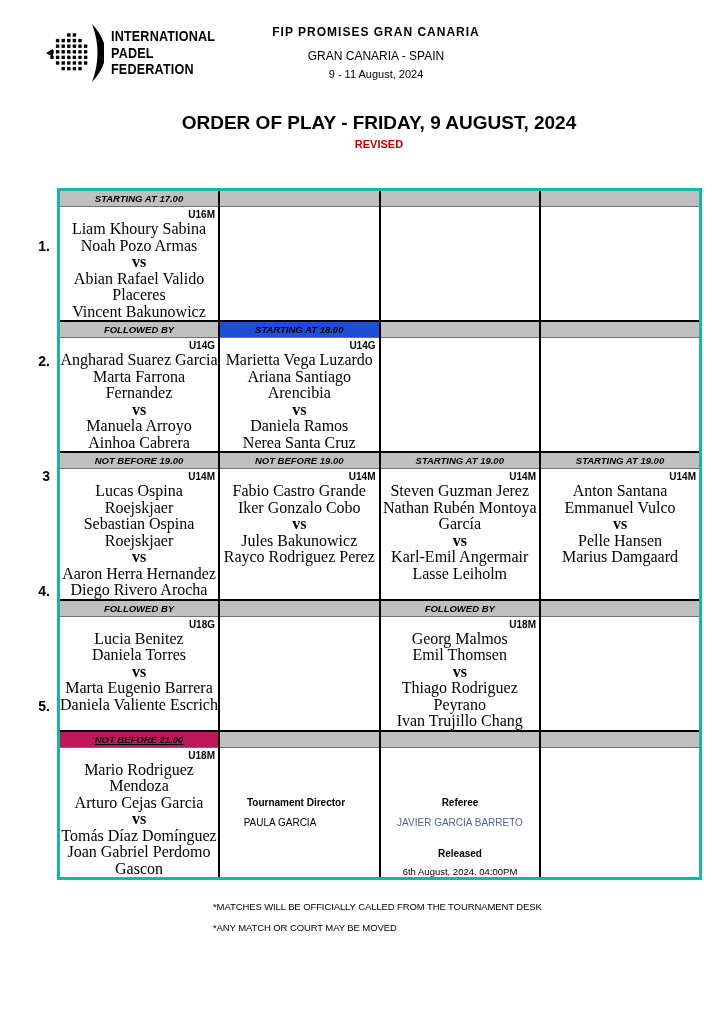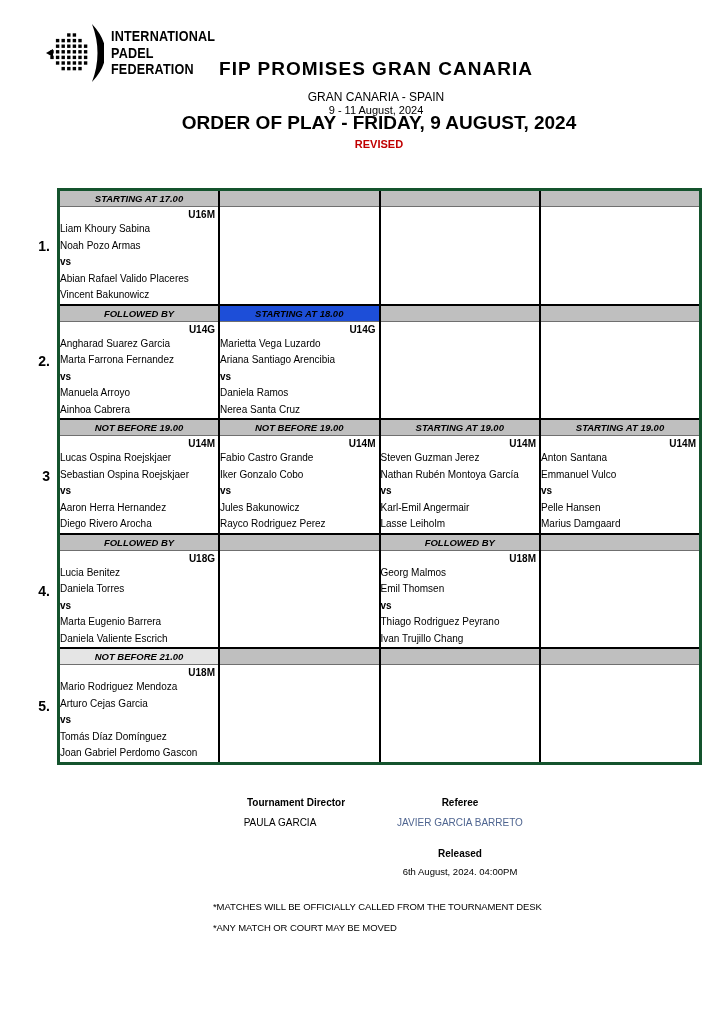--- a/index.html
+++ b/index.html
@@ -13,43 +13,43 @@
   .logo { position:absolute; left:46px; top:20px; display:flex; }
   .logo-icon { width:58px; height:66px; }
   .logo-text {
     margin-left:7px; margin-top:8px;
     font-weight:bold; font-size:15px; line-height:16.5px; letter-spacing:0.2px;
     transform:scaleX(0.84); transform-origin:left top; white-space:nowrap;
   }
 
   
   .event-head { position:absolute; left:100px; top:25px; width:552px; text-align:center; }
-  .event-title { font-weight:bold; font-size:19px; letter-spacing:1px;margin-top:33px; }
+  .event-title { font-weight:bold; font-size:12px; letter-spacing:1px; }
   .event-location { margin-top:10px; font-size:12px; }
-  .event-dates { font-size:11px; }
+  .event-dates { margin-top:5px; font-size:11px; }
 
   .oop-heading { position:absolute; left:55px; top:112px; width:648px; text-align:center;
     font-weight:bold; font-size:19px; }
   .revised { position:absolute; left:55px; top:138px; width:648px; text-align:center;
     font-weight:bold; font-size:11px; }
 
   
   .venues { position:absolute; left:57px; top:170px; width:645px; display:flex; }
   .venue { width:25%; text-align:center; font-weight:bold; font-style:italic; font-size:9.5px; }
 
   
   table.oop { position:absolute; left:57px; top:188px; width:645px;
-    border-collapse:collapse; table-layout:fixed; border:3px solid #14532d; }
+    border-collapse:collapse; table-layout:fixed; border:3px solid #14b8a6; }
   table.oop td { border-left:2px solid #000; padding:0; }
   table.oop td:first-child { border-left:none; }
   tr.session-row td { background:#bfbfbf; border-top:2px solid #000; border-bottom:1px solid #6f6f6f; height:15px; }
   .session-label { font-weight:bold; font-style:italic; font-size:9.5px; text-align:center; line-height:15px; }
   td.match-cell { height:97px; vertical-align:top; background:#fff; }
   .category { font-weight:bold; font-size:10px; text-align:right; padding:1px 3px 0 0; height:14px; line-height:13px; }
-  .player, .vs { font-size:10px; line-height:16.5px; }
+  .player, .vs { font-size:16px; text-align:center; line-height:16.5px;font-family:Liberation Serif, serif; }
   .vs { font-weight:bold; }
 
   .row-number { position:absolute; left:24px; width:26px; text-align:right;
     font-weight:bold; font-size:14px; }
 
   
   .td-label   { position:absolute; left:196px; top:797px; width:200px; text-align:center; font-weight:bold; font-size:10px; }
   .td-name    { position:absolute; left:180px; top:817px; width:200px; text-align:center; font-size:10px; }
   .ref-label  { position:absolute; left:360px; top:797px; width:200px; text-align:center; font-weight:bold; font-size:10px; }
   .ref-name   { position:absolute; left:360px; top:817px; width:200px; text-align:center; font-size:10px; }
@@ -262,21 +262,21 @@
             <div class="category">U18M</div>
             <div class="player">Georg Malmos</div>
             <div class="player">Emil Thomsen</div>
             <div class="vs">vs</div>
             <div class="player">Thiago Rodriguez Peyrano</div>
             <div class="player">Ivan Trujillo Chang</div>
           </td>
           <td class="match-cell"></td>
         </tr>
         <tr class="session-row">
-          <td style="background: #e5e5e5;">
+          <td style="background: #be185d; text-decoration: underline;">
             <div class="session-label">NOT BEFORE 21.00</div>
           </td>
           <td style="background: rgb(191, 191, 191);">
             <div class="session-label"></div>
           </td>
           <td style="background: rgb(191, 191, 191);">
             <div class="session-label"></div>
           </td>
           <td style="background: rgb(191, 191, 191);">
             <div class="session-label"></div>

